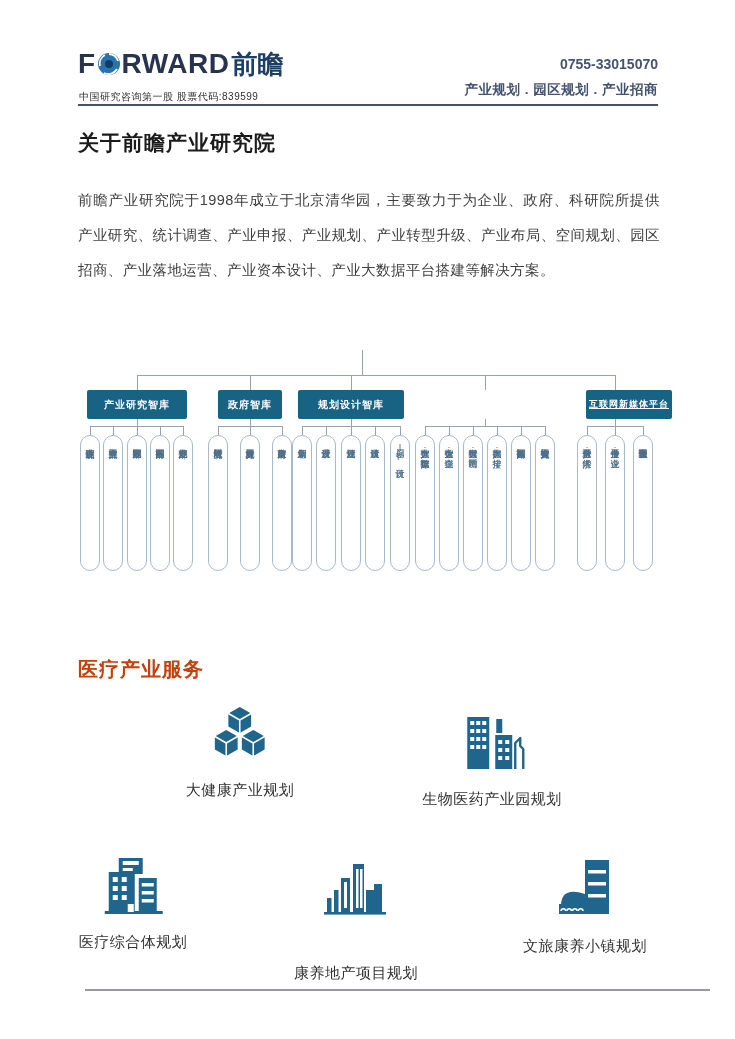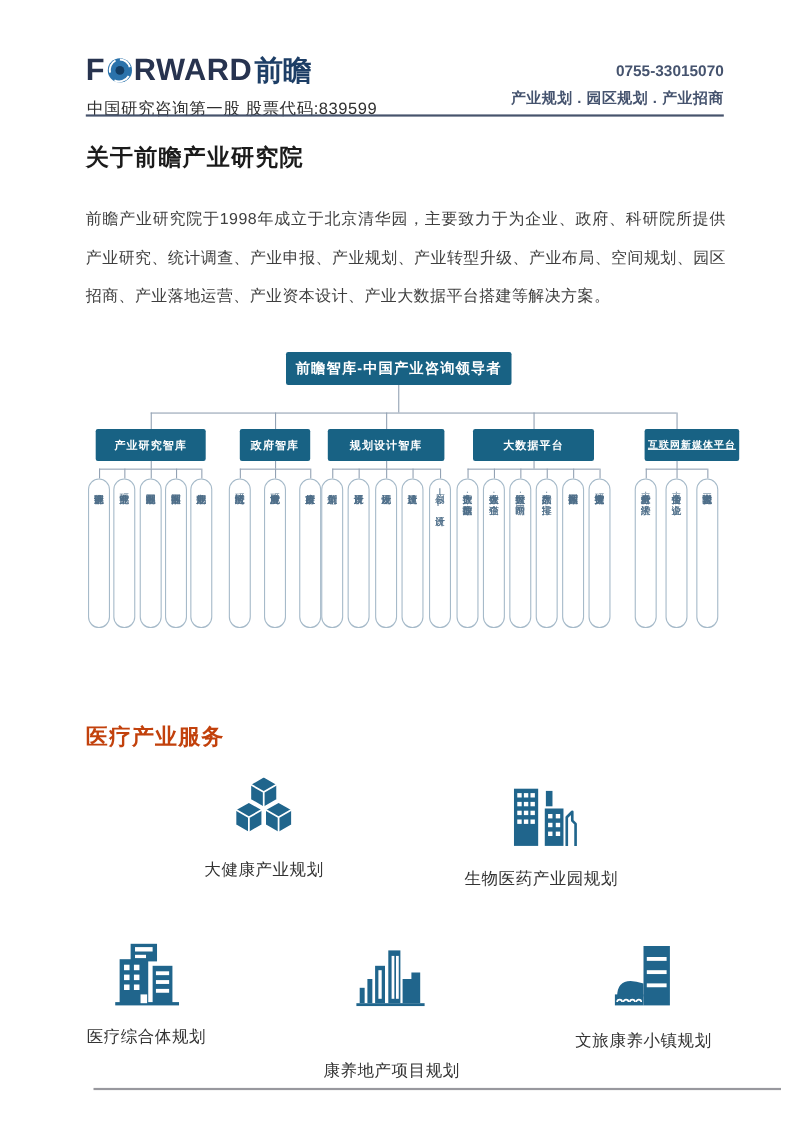--- a/index.html
+++ b/index.html
@@ -8,21 +8,21 @@
     font-family:"Liberation Sans","DejaVu Sans",sans-serif;color:#333;
     overflow:hidden;
   }
   .abs{position:absolute;}
 
   
   .logo-row{left:78px;top:50px;display:flex;align-items:center;}
   .logo-en{font-size:28px;font-weight:bold;color:#27334f;letter-spacing:.5px;line-height:1;}
   .logo-o{width:24px;height:24px;margin:0 1px;}
   .logo-cn{font-size:26px;font-weight:bold;color:#1d3e66;line-height:1;margin-left:2px;}
-  .logo-tagline{left:79px;top:90px;font-size:15px;color:#2f2f2f;letter-spacing:.5px;}
+  .logo-tagline{left:79px;top:90px;font-size:10px;color:#2f2f2f;letter-spacing:.5px;}
   .hdr-phone{right:77px;top:56px;font-size:14px;font-weight:bold;color:#45536e;}
   .hdr-services{right:77px;top:81px;font-size:13.5px;font-weight:bold;color:#45536e;letter-spacing:.5px;}
   .hdr-divider{left:78px;top:104px;width:580px;height:2px;background:#46536c;}
 
   
   .about-title{left:78px;top:129px;font-size:21px;font-weight:bold;color:#1b1b1b;letter-spacing:1px;}
   .about-body{left:78px;top:183px;width:582px;font-size:14.5px;line-height:2.4;color:#3e3e3e;
               text-align:justify;letter-spacing:.4px;}
 
   
@@ -64,34 +64,32 @@
 </div>
 <div class="abs logo-tagline">中国研究咨询第一股  股票代码:839599</div>
 <div class="abs hdr-phone">0755-33015070</div>
 <div class="abs hdr-services">产业规划 . 园区规划 . 产业招商</div>
 <div class="abs hdr-divider"></div>
 
 <div class="abs about-title">关于前瞻产业研究院</div>
 <div class="abs about-body">前瞻产业研究院于1998年成立于北京清华园，主要致力于为企业、政府、科研院所提供产业研究、统计调查、产业申报、产业规划、产业转型升级、产业布局、空间规划、园区招商、产业落地运营、产业资本设计、产业大数据平台搭建等解决方案。</div>
 
 <div class="abs chart">
-  <div class="node root">前瞻智库-中国产业咨询领导者</div>
 
   <div class="vl" style="left:284px;top:32px;height:25px;"></div>
   <div class="hl" style="left:59px;top:57px;width:478px;"></div>
   <div class="vl" style="left:59px;top:57px;height:15px;"></div>
   <div class="vl" style="left:172px;top:57px;height:15px;"></div>
   <div class="vl" style="left:273px;top:57px;height:15px;"></div>
   <div class="vl" style="left:407px;top:57px;height:15px;"></div>
   <div class="vl" style="left:537px;top:57px;height:15px;"></div>
 
   <div class="node branch" style="left:9px;width:100px;">产业研究智库</div>
   <div class="node branch" style="left:140px;width:64px;">政府智库</div>
   <div class="node branch" style="left:220px;width:106px;">规划设计智库</div>
-  <div class="node branch" style="left:352px;width:110px;">大数据平台</div>
   <div class="node branch" style="left:508px;width:86px;font-size:9px;text-decoration:underline;">互联网新媒体平台</div>
 
   <div class="vl" style="left:59px;top:101px;height:7px;"></div>
   <div class="vl" style="left:172px;top:101px;height:7px;"></div>
   <div class="vl" style="left:273px;top:101px;height:7px;"></div>
   <div class="vl" style="left:407px;top:101px;height:7px;"></div>
   <div class="vl" style="left:537px;top:101px;height:7px;"></div>
   <div class="hl" style="left:12px;top:108px;width:93px;"></div>
   <div class="hl" style="left:140px;top:108px;width:64px;"></div>
   <div class="hl" style="left:224px;top:108px;width:98px;"></div>

